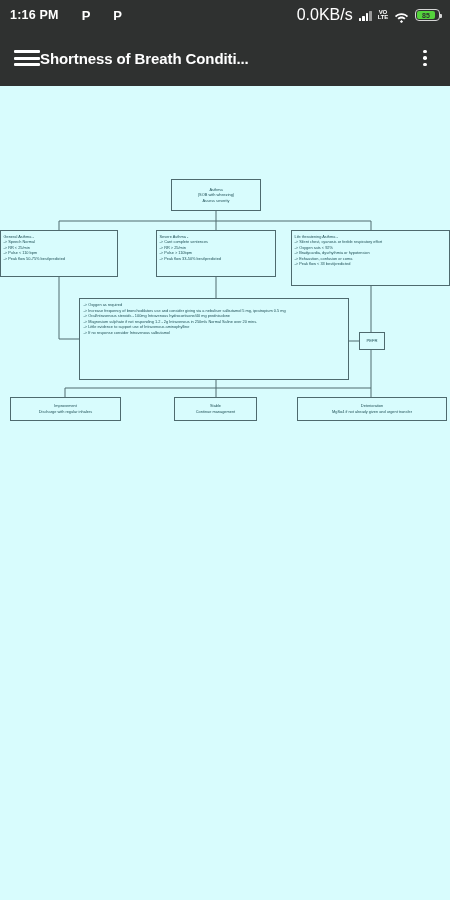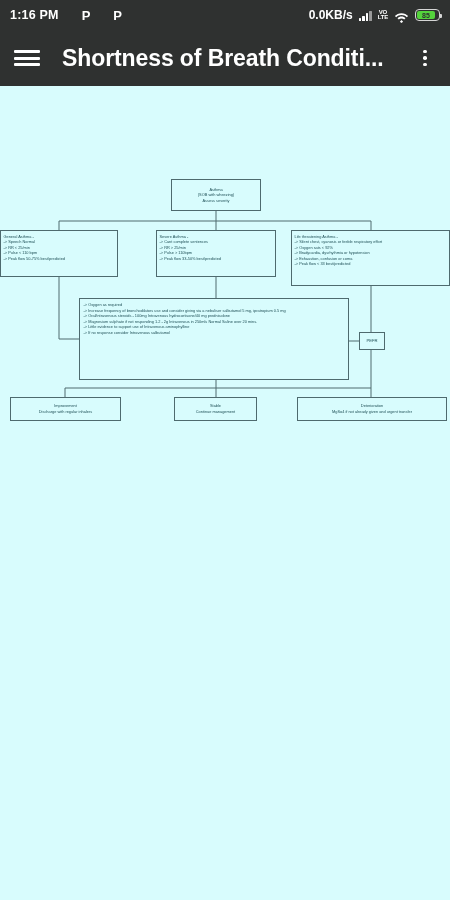--- a/index.html
+++ b/index.html
@@ -19,21 +19,21 @@
     color: #ffffff;
   }
   .status-left { display: flex; align-items: center; gap: 23px; }
   .status-clock { font-size: 12.5px; font-weight: bold; letter-spacing: .2px; }
   .p-badge {
     font-size: 13px; font-weight: bold; line-height: 1;
     color: #ffffff;
   }
   .status-spacer { flex: 1; }
   .status-right { display: flex; align-items: center; gap: 6px; }
-  .net-speed { font-size: 12px; font-weight: bold; }
+  .net-speed { font-size: 16px; font-weight: normal; }
 
   .signal-icon { display: flex; align-items: flex-end; gap: 1px; height: 11px; }
   .signal-icon i { display: block; width: 2.5px; background: #fff; border-radius: .5px; }
   .signal-icon i:nth-child(1){ height: 3px; }
   .signal-icon i:nth-child(2){ height: 5px; }
   .signal-icon i:nth-child(3){ height: 7.5px; }
   .signal-icon i:nth-child(4){ height: 10px; background: #9a9a9a; }
 
   .vo-icon {
     font-size: 6px; line-height: 5px; font-weight: bold;
@@ -63,22 +63,21 @@
     background: #2f3130;
     display: flex; align-items: center;
     padding: 0 14px;
     color: #ffffff;
   }
   .hamburger { width: 26px; height: 20px; display: flex; flex-direction: column;
     justify-content: space-between; cursor: pointer; padding: 2px 0; }
   .hamburger span { display: block; height: 3px; background: #fff; border-radius: 1px; }
   .app-title {
     flex: 1;
-    margin-left: 22px;
-    font-size: 23px;
+    font-size: 15px;
     font-weight: bold;
     white-space: nowrap;
     overflow: hidden;
     text-overflow: ellipsis;
     letter-spacing: -.1px;
   }
   .kebab { width: 22px; display: flex; flex-direction: column; align-items: center;
     gap: 3px; cursor: pointer; }
   .kebab i { display: block; width: 3.5px; height: 3.5px; background: #fff; border-radius: 50%; }
 

